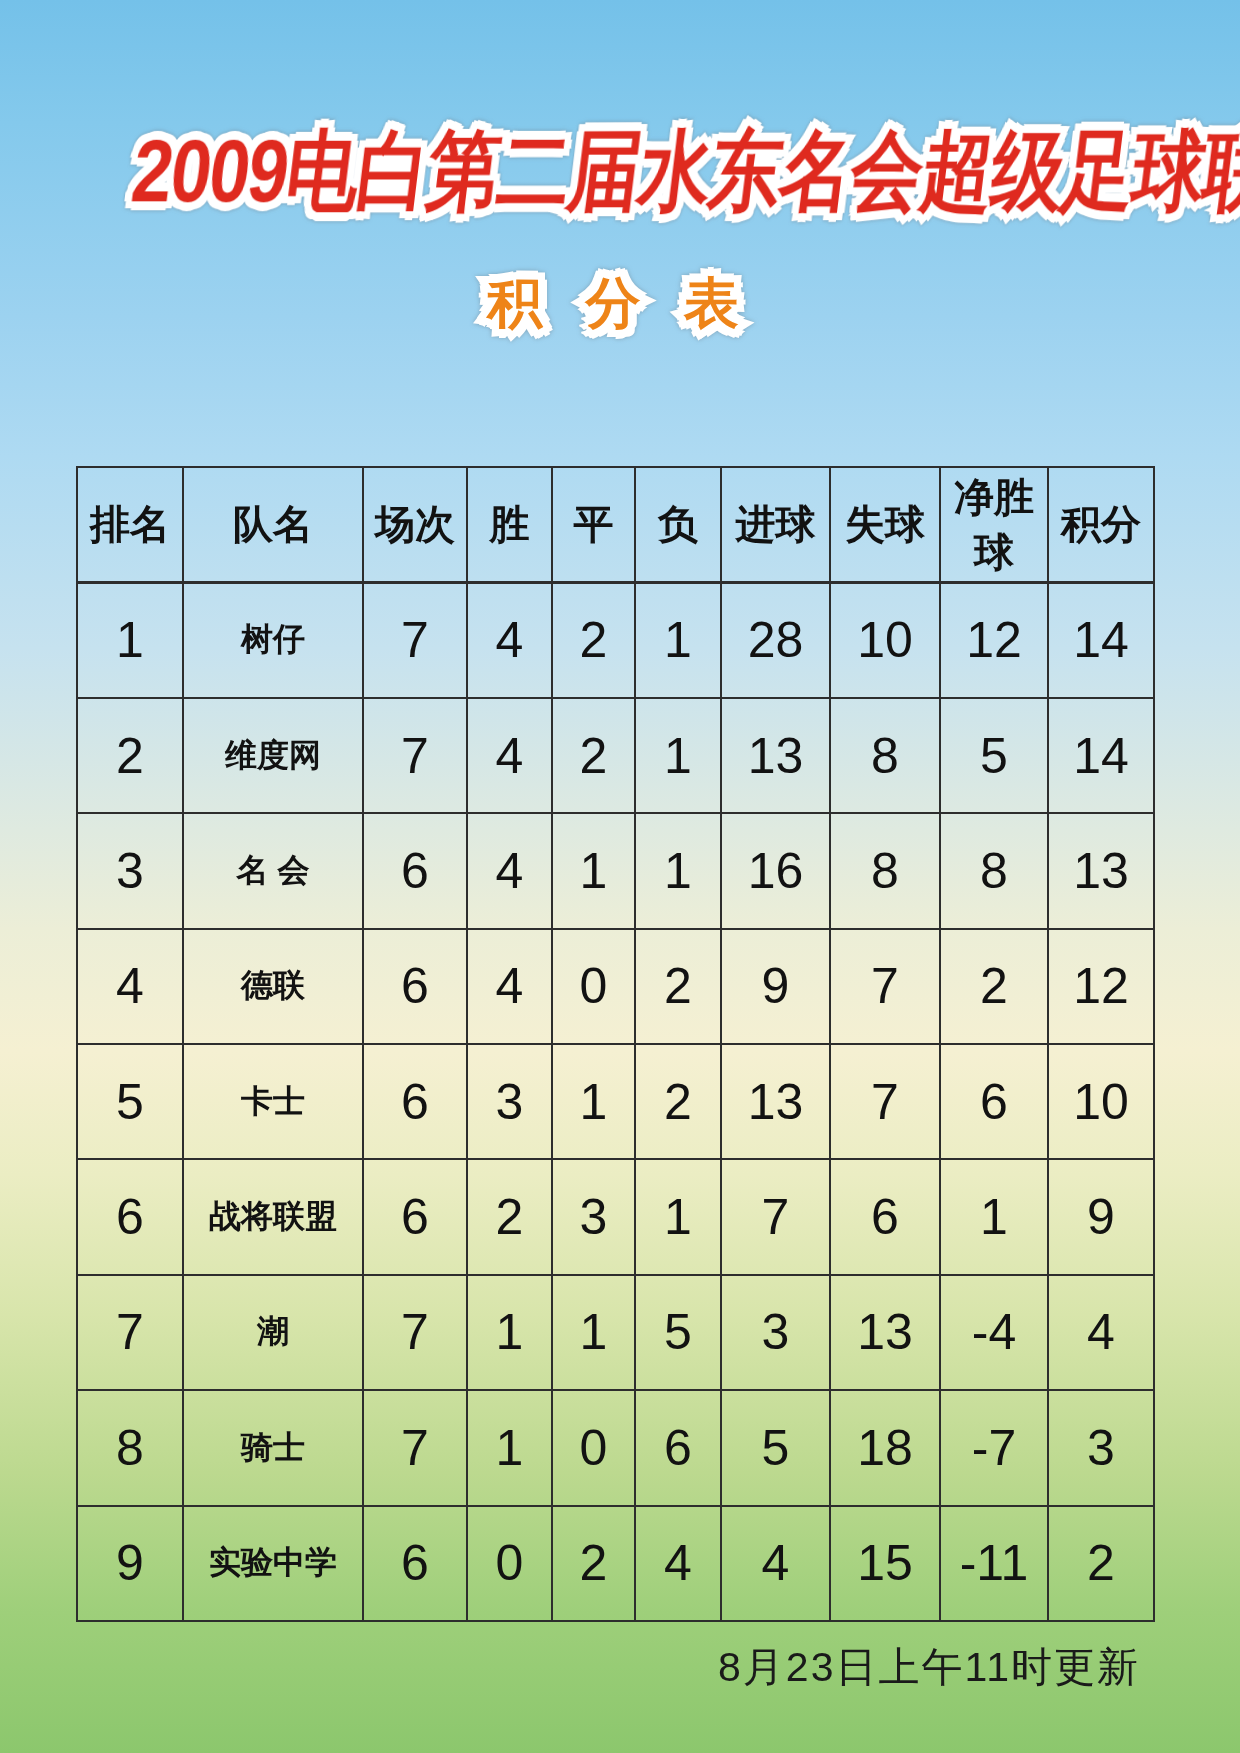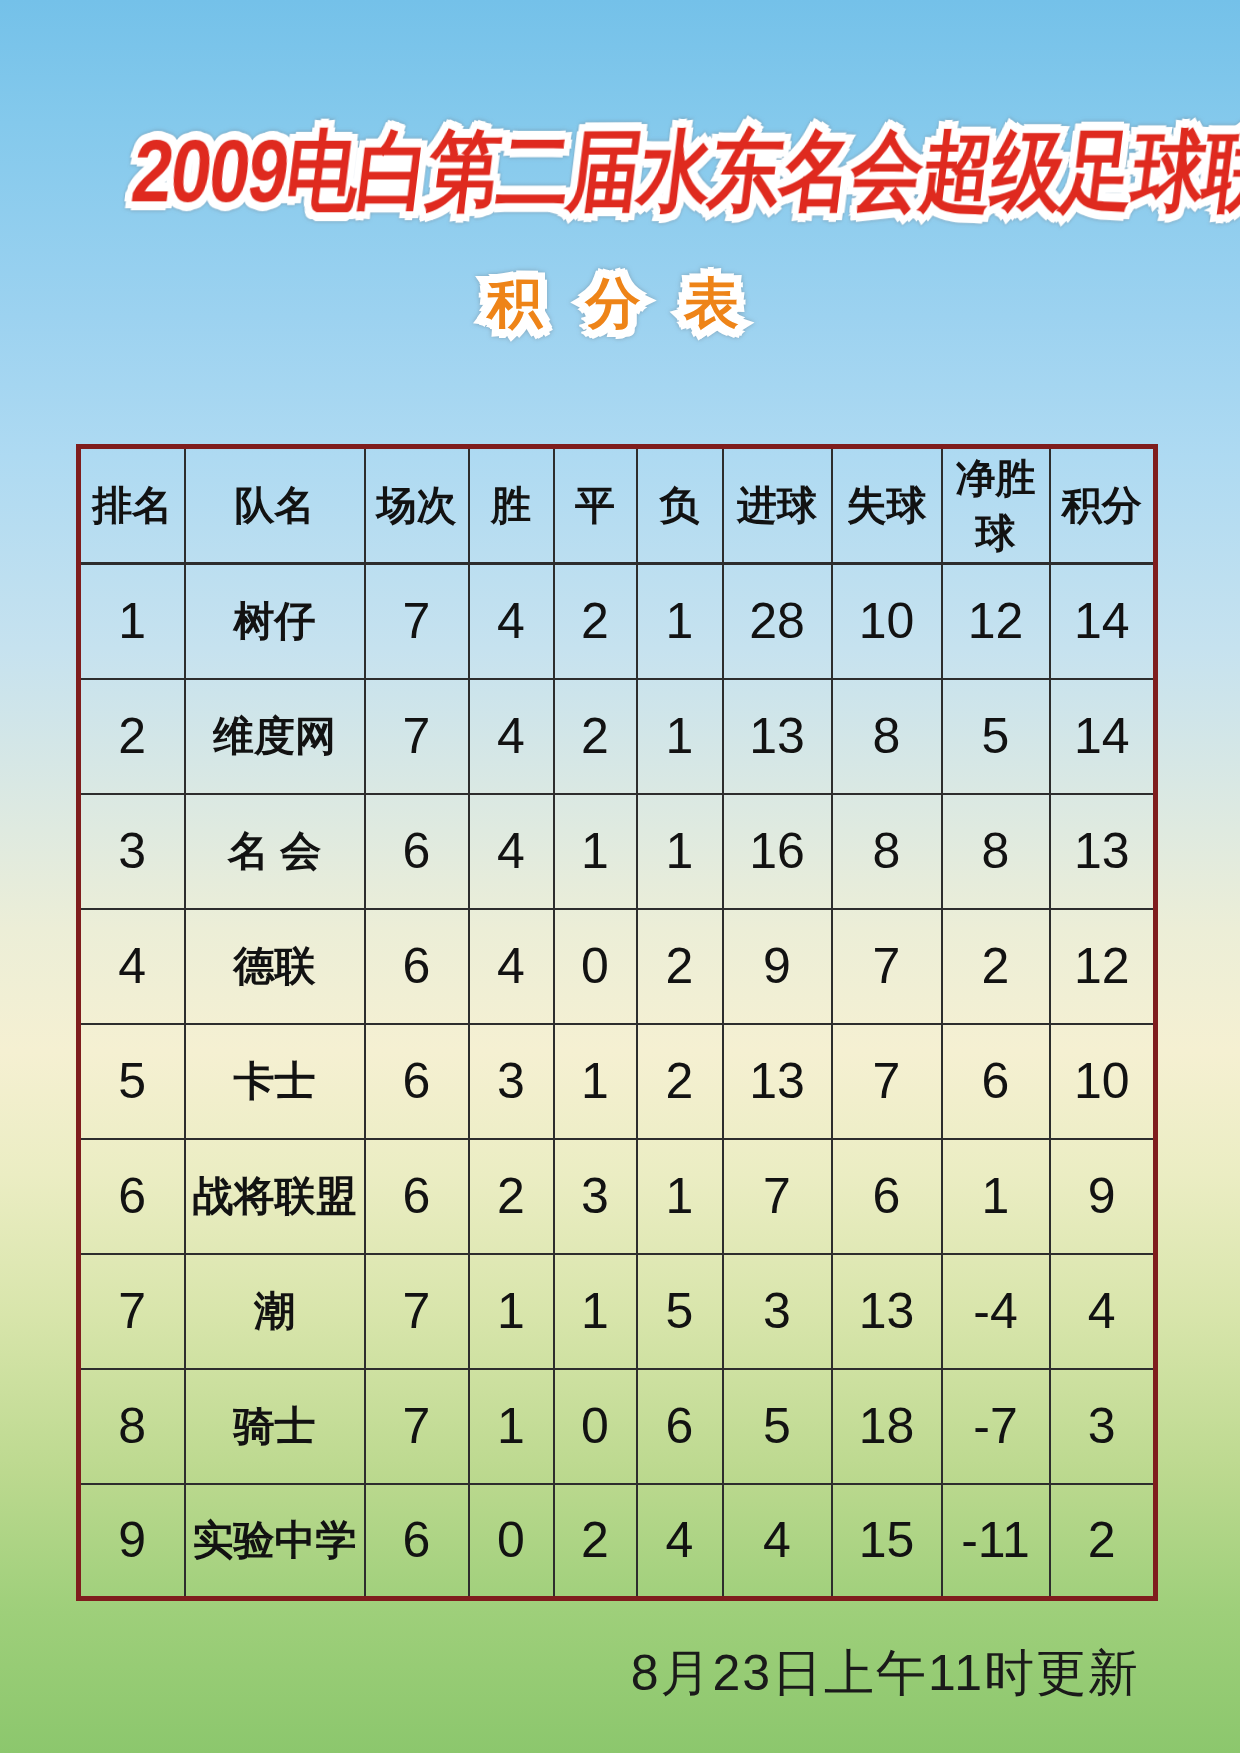--- a/index.html
+++ b/index.html
@@ -42,40 +42,40 @@
     transform-origin:50% 50%;
     filter:drop-shadow(0 0 2px rgba(100,115,130,.55));
   }
   h2.sub-title{
     margin:36px 0 0 0;
     font-size:55px;font-weight:900;letter-spacing:14px;
     color:#ee8418;
     filter:drop-shadow(0 0 2px rgba(100,115,130,.5));
   }
   table.standings{
-    position:absolute;left:76px;top:444px;
+    position:absolute;left:76px;top:466px;
     width:971px;height:1156px;
     border-collapse:collapse;table-layout:fixed;
-    border:5px solid #7f1d1d;
+    border:2px solid #7f1d1d;
   }
   .standings th,.standings td{
     border:2px solid #2d2d2d;
     text-align:center;vertical-align:middle;
     color:#121212;padding:0;
   }
   .standings thead th{
     font-size:40px;font-weight:700;height:113px;
     border-bottom-width:3px;
   }
   .standings tbody tr{height:115px;}
   .standings td.num{font-size:50px;font-weight:400;}
-  .standings td.team{font-size:41px;font-weight:700;}
+  .standings td.team{font-size:32px;font-weight:700;}
   .footer-note{
     position:absolute;top:1640px;right:100px;
-    font-size:50px;color:#1a1a1a;letter-spacing:2px;
+    font-size:41px;color:#1a1a1a;letter-spacing:2px;
   }
 </style>
 </head>
 <body>
 
 <div class="title-wrap">
   <h1 class="main-title outlined" data-text="2009电白第二届水东名会超级足球联赛">2009电白第二届水东名会超级足球联赛</h1>
   <br>
   <h2 class="sub-title outlined" data-text="积 分 表">积 分 表</h2>
 </div>

